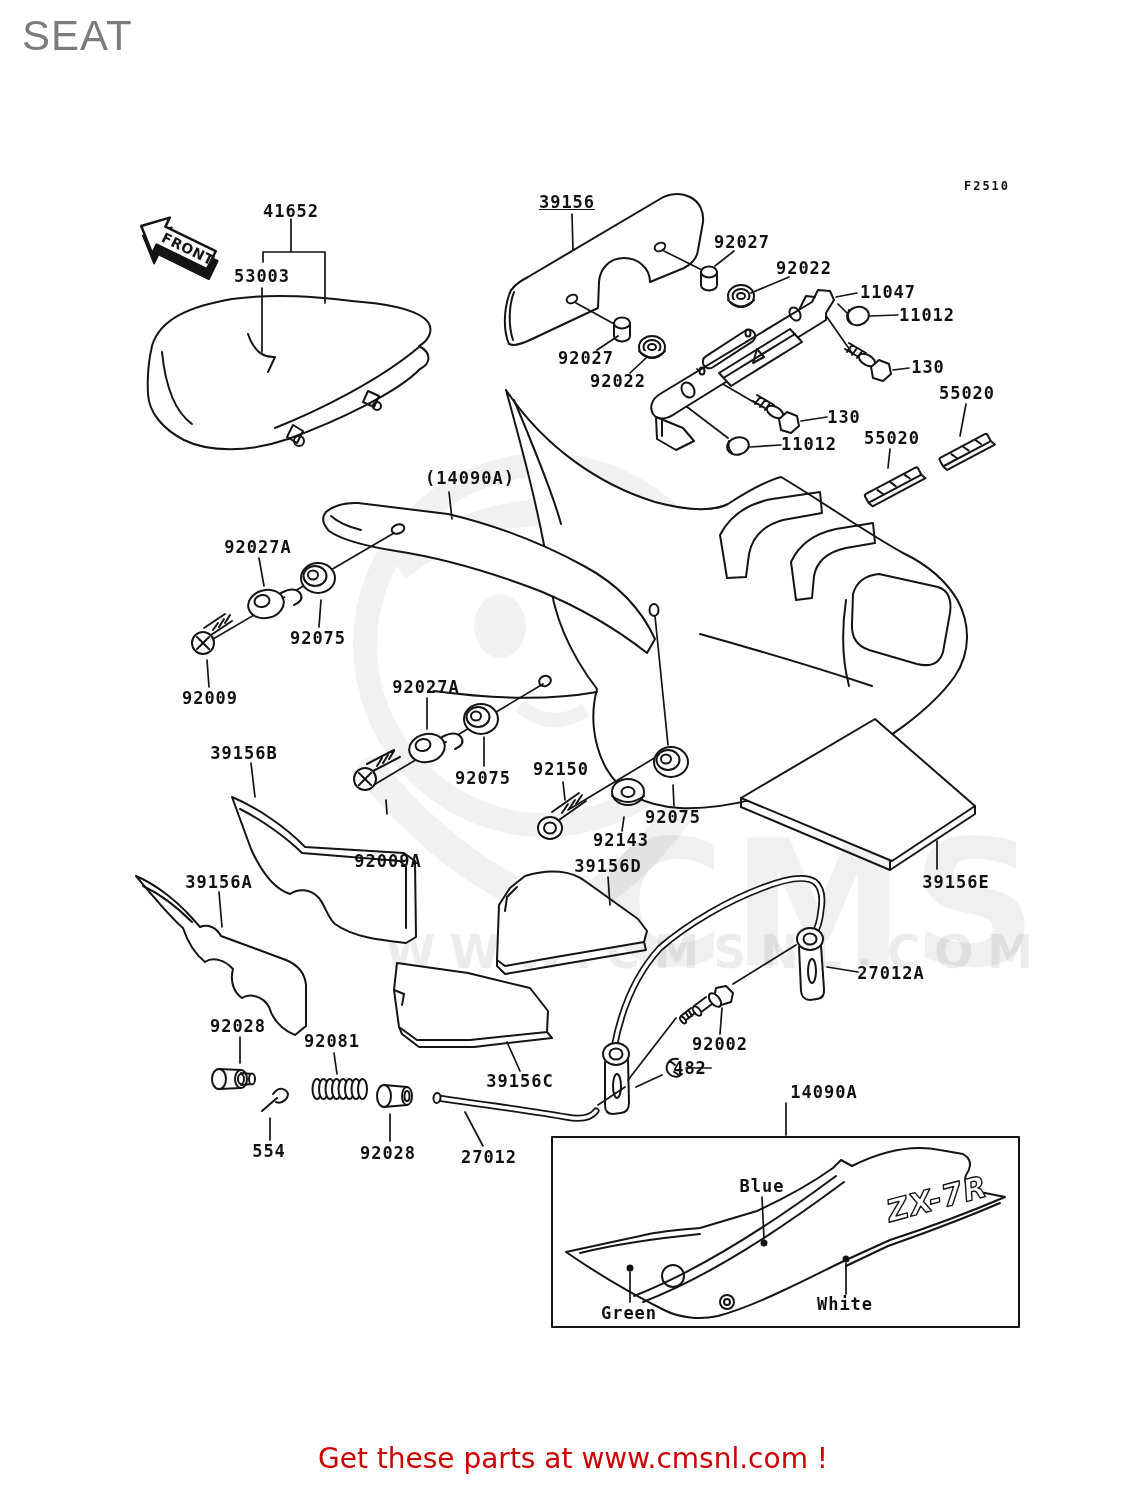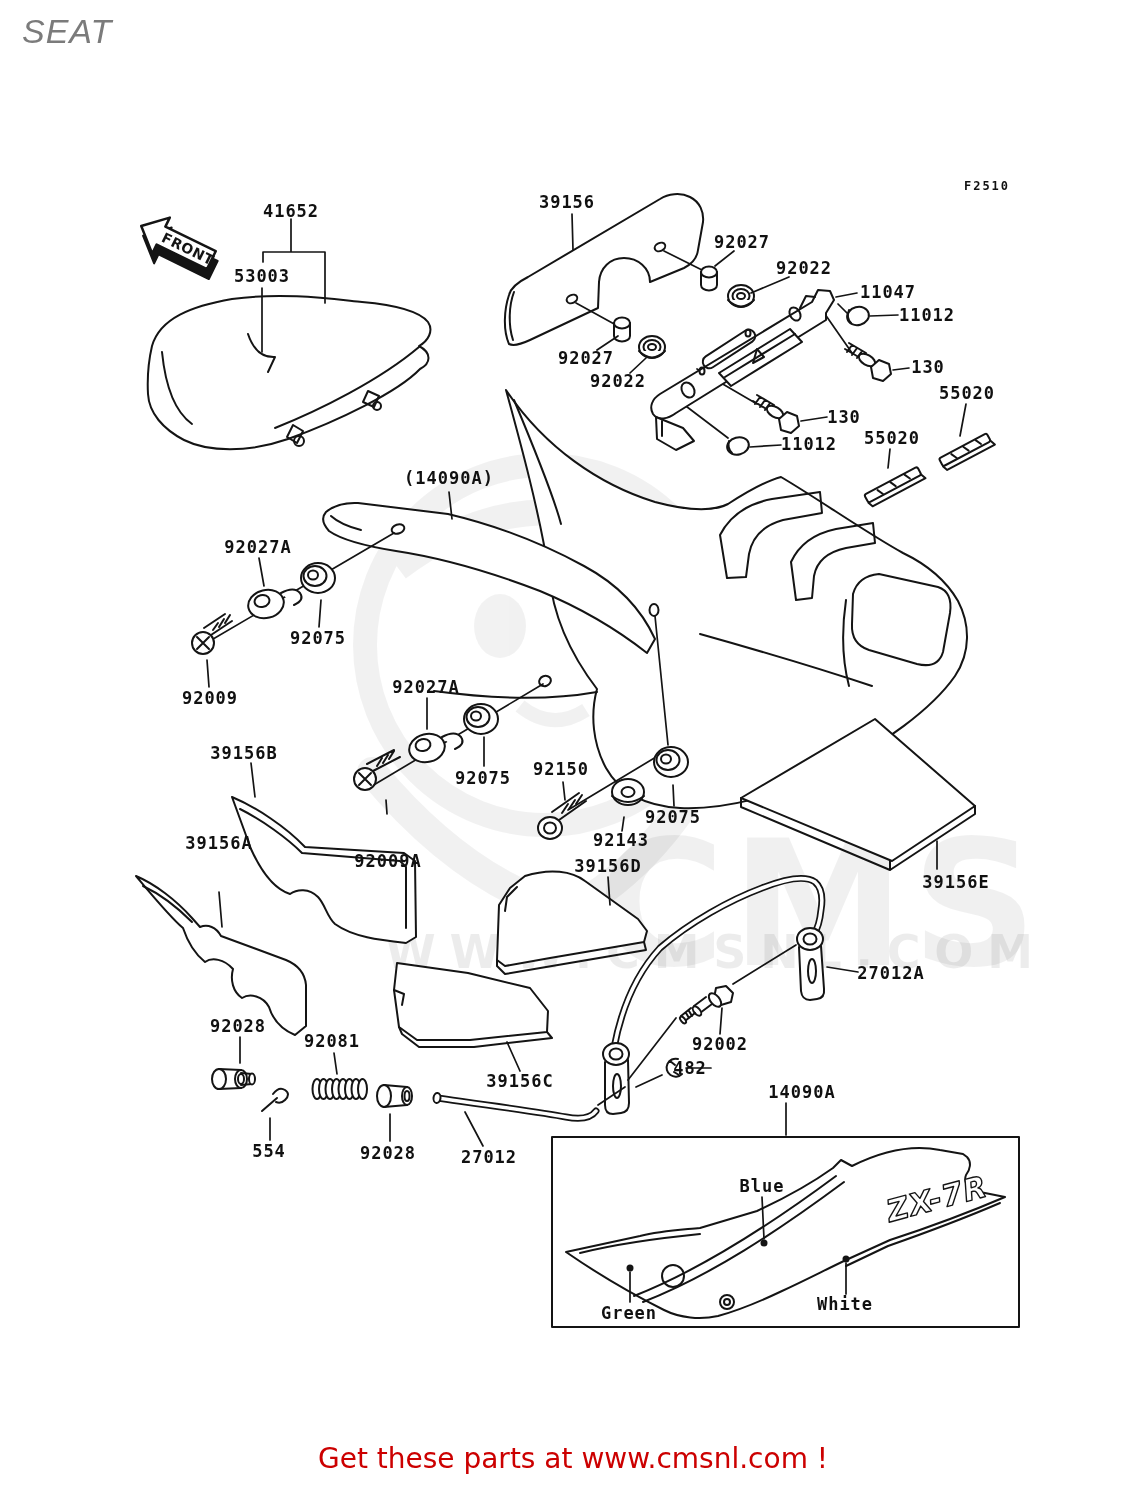--- a/index.html
+++ b/index.html
@@ -1,20 +1,20 @@
 <!DOCTYPE html>
 <html style="--footer-color: #cc0000; --title-color: #7b7b7b;"><head>
 <meta charset="utf-8">
 <style>
   :root{ --footer-color:#cc0000; --title-color:#7b7b7b; --ink:#141414; }
   html,body{margin:0;padding:0;background:#fff;}
   .screen{position:relative;width:1146px;height:1500px;background:#fff;overflow:hidden;
           font-family:"DejaVu Sans",sans-serif;}
   .page-title{position:absolute;left:22px;top:12px;font-family:"Liberation Sans",sans-serif;
-          font-size:34px;letter-spacing:1px;color:var(--title-color);z-index:3;font-style:italic;}
+          font-size:42px;letter-spacing:1px;color:var(--title-color);z-index:3;}
   .art{position:absolute;left:0;top:0;z-index:1;}
   .labels-layer{position:absolute;left:0;top:0;width:100%;height:100%;z-index:2;pointer-events:none;}
   .part-label{position:absolute;transform:translate(-50%,-50%);white-space:nowrap;
           font-family:"DejaVu Sans Mono",monospace;font-weight:bold;font-size:17px;
           letter-spacing:1px;color:#111;}
   .part-label.small{font-size:12px;letter-spacing:2px;}
   .footer{position:absolute;left:0;right:0;top:1442px;text-align:center;font-size:28px;
           color:var(--footer-color);font-family:"DejaVu Sans",sans-serif;z-index:3;}
 </style>
 </head>
@@ -324,56 +324,56 @@
         <path stroke-width="1.7" d="M762,1197 L764,1239 M630,1302 L630,1272 M846,1294 L846,1263"></path>
         <text transform="translate(890,1222) rotate(-15)" font-family="DejaVu Sans, sans-serif" font-size="30" font-weight="bold" font-style="italic" fill="#fff" stroke="#141414" stroke-width="1.4" letter-spacing="1">ZX-7R</text>
       </g>
 
     </g>
   </svg>
 
   <div class="labels-layer">
       <div class="part-label" style="left: 291px; top: 211px;">41652</div>
       <div class="part-label" style="left: 262px; top: 276px;">53003</div>
-      <div class="part-label" style="left: 567px; top: 202px;">39156</div>
+      <div class="part-label" style="left: 567px; top: 202px; text-decoration: underline;">39156</div>
       <div class="part-label" style="left: 742px; top: 242px;">92027</div>
       <div class="part-label" style="left: 804px; top: 268px;">92022</div>
       <div class="part-label" style="left: 888px; top: 292px;">11047</div>
       <div class="part-label" style="left: 927px; top: 315px;">11012</div>
       <div class="part-label" style="left: 928px; top: 367px;">130</div>
       <div class="part-label" style="left: 586px; top: 358px;">92027</div>
       <div class="part-label" style="left: 618px; top: 381px;">92022</div>
       <div class="part-label" style="left: 844px; top: 417px;">130</div>
       <div class="part-label" style="left: 809px; top: 444px;">11012</div>
       <div class="part-label" style="left: 967px; top: 393px;">55020</div>
       <div class="part-label" style="left: 892px; top: 438px;">55020</div>
-      <div class="part-label" style="left: 449px; top: 478px;">(14090A)</div>
+      <div class="part-label" style="left: 470px; top: 478px;">(14090A)</div>
       <div class="part-label" style="left: 258px; top: 547px;">92027A</div>
       <div class="part-label" style="left: 318px; top: 638px;">92075</div>
       <div class="part-label" style="left: 210px; top: 698px;">92009</div>
       <div class="part-label" style="left: 244px; top: 753px;">39156B</div>
       <div class="part-label" style="left: 426px; top: 687px;">92027A</div>
       <div class="part-label" style="left: 483px; top: 778px;">92075</div>
       <div class="part-label" style="left: 388px; top: 825px; margin-top: 36px;">92009A</div>
       <div class="part-label" style="left: 561px; top: 769px;">92150</div>
       <div class="part-label" style="left: 621px; top: 840px;">92143</div>
       <div class="part-label" style="left: 608px; top: 866px;">39156D</div>
       <div class="part-label" style="left: 673px; top: 817px;">92075</div>
-      <div class="part-label" style="left: 219px; top: 843px;">39156A</div>
+      <div class="part-label" style="left: 219px; top: 882px;">39156A</div>
       <div class="part-label" style="left: 936px; top: 882px; margin-left: 20px;">39156E</div>
       <div class="part-label" style="left: 891px; top: 973px;">27012A</div>
       <div class="part-label" style="left: 238px; top: 1026px;">92028</div>
       <div class="part-label" style="left: 332px; top: 1041px;">92081</div>
       <div class="part-label" style="left: 269px; top: 1151px;">554</div>
       <div class="part-label" style="left: 388px; top: 1153px;">92028</div>
       <div class="part-label" style="left: 489px; top: 1157px;">27012</div>
       <div class="part-label" style="left: 520px; top: 1081px;">39156C</div>
       <div class="part-label" style="left: 720px; top: 1044px;">92002</div>
       <div class="part-label" style="left: 690px; top: 1068px;">482</div>
-      <div class="part-label" style="left: 802px; top: 1092px;">14090A</div>
+      <div class="part-label" style="left: 824px; top: 1092px;">14090A</div>
       <div class="part-label" style="left: 762px; top: 1186px;">Blue</div>
       <div class="part-label" style="left: 629px; top: 1313px;">Green</div>
       <div class="part-label" style="left: 845px; top: 1304px;">White</div>
       <div class="part-label small" style="left: 987px; top: 186px;">F2510</div>
     </div>
 
   <div class="footer">Get these parts at www.cmsnl.com !</div>
 </div>
 
 </body></html>

